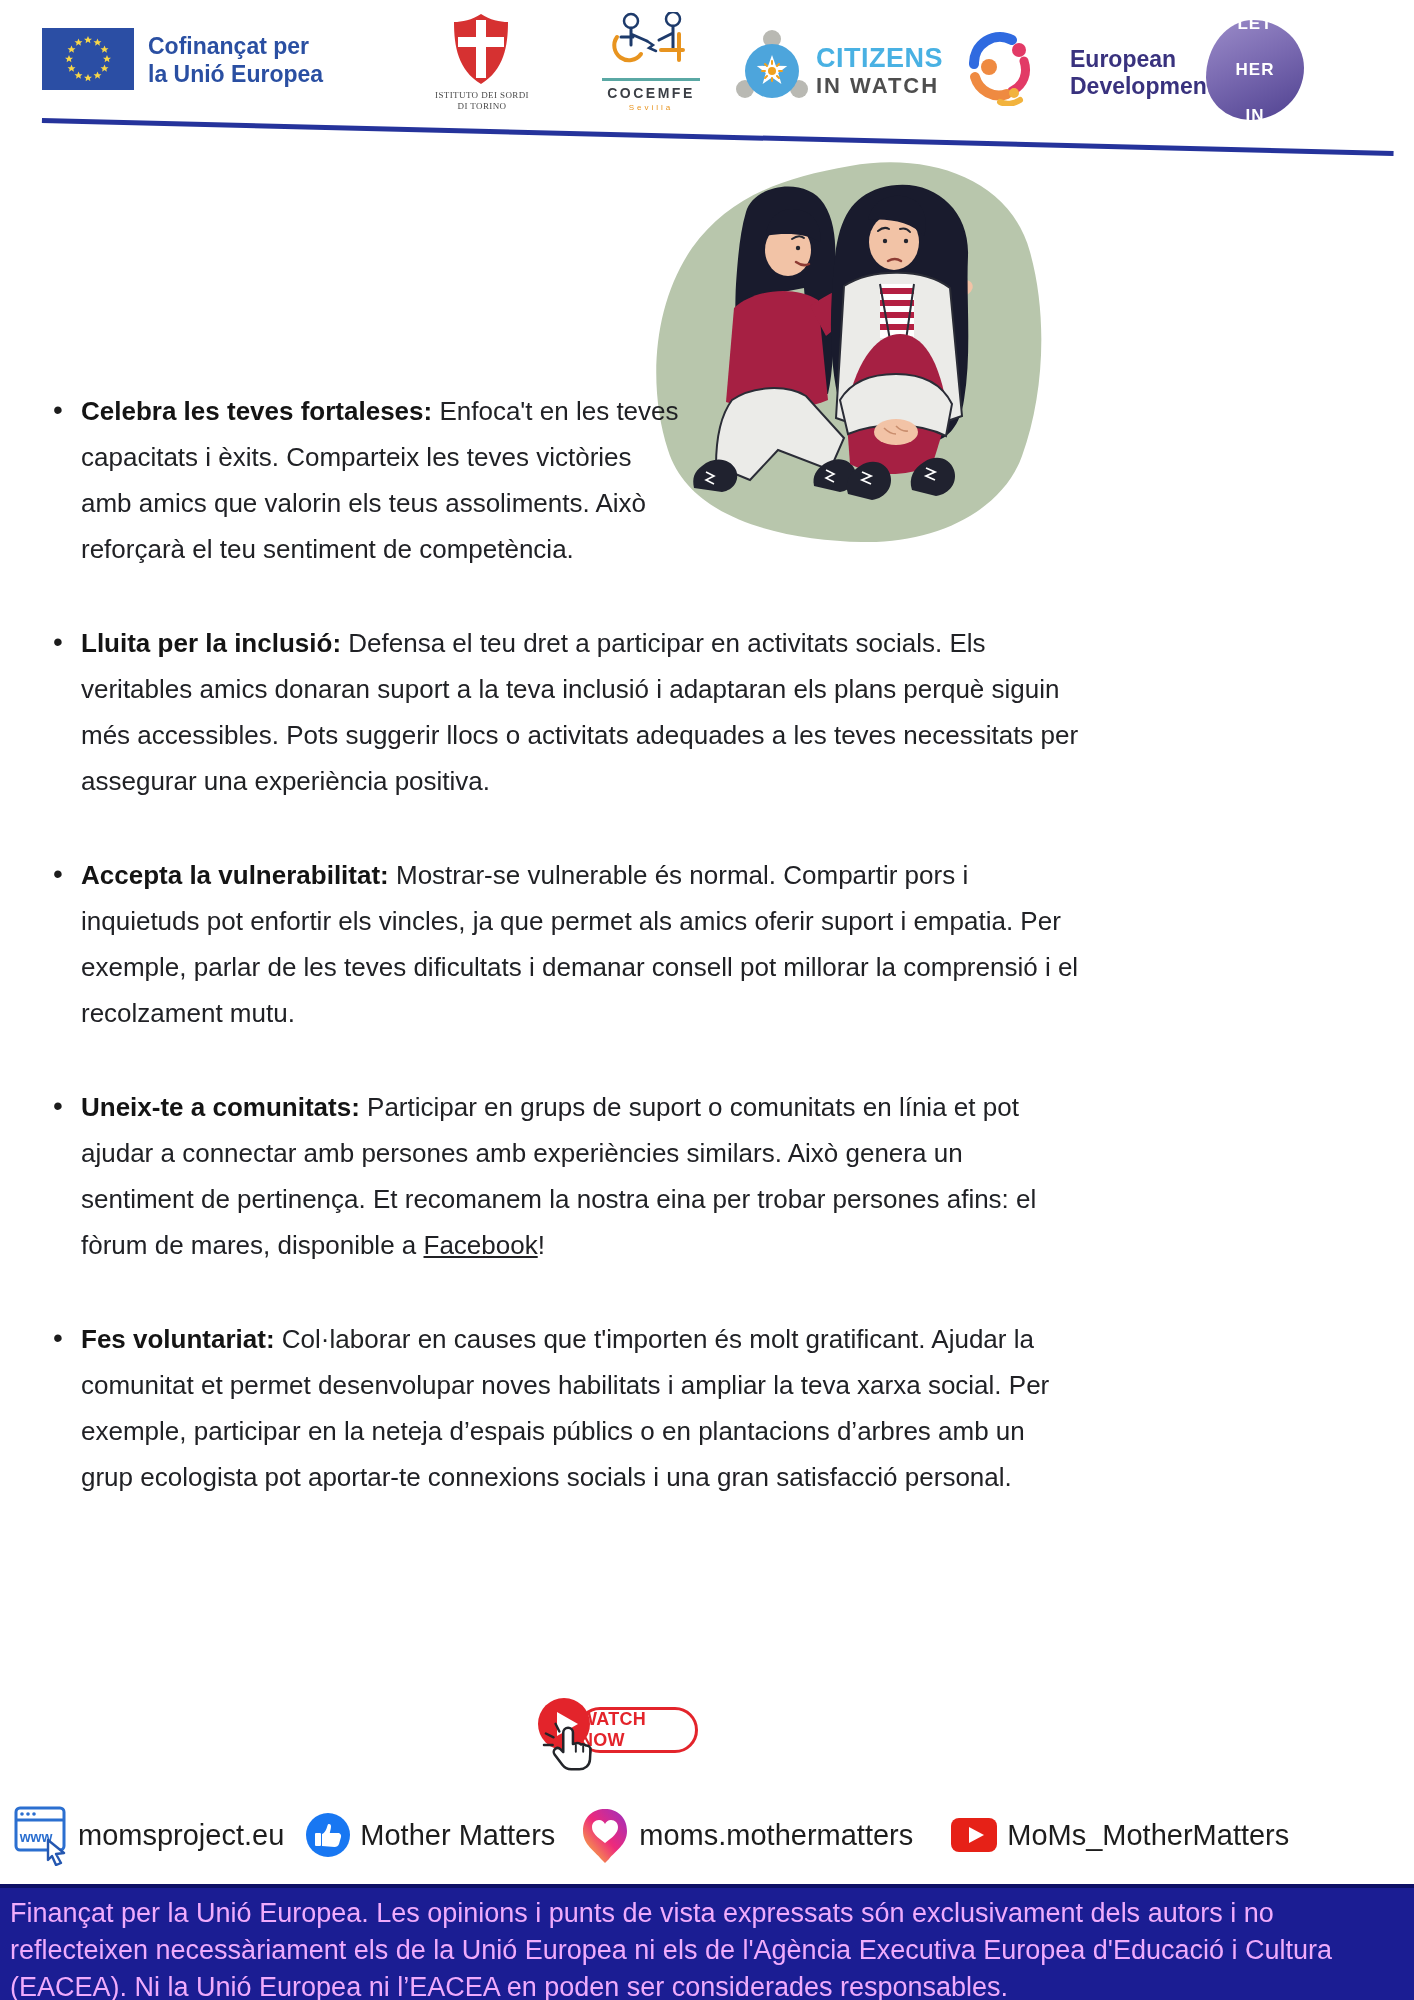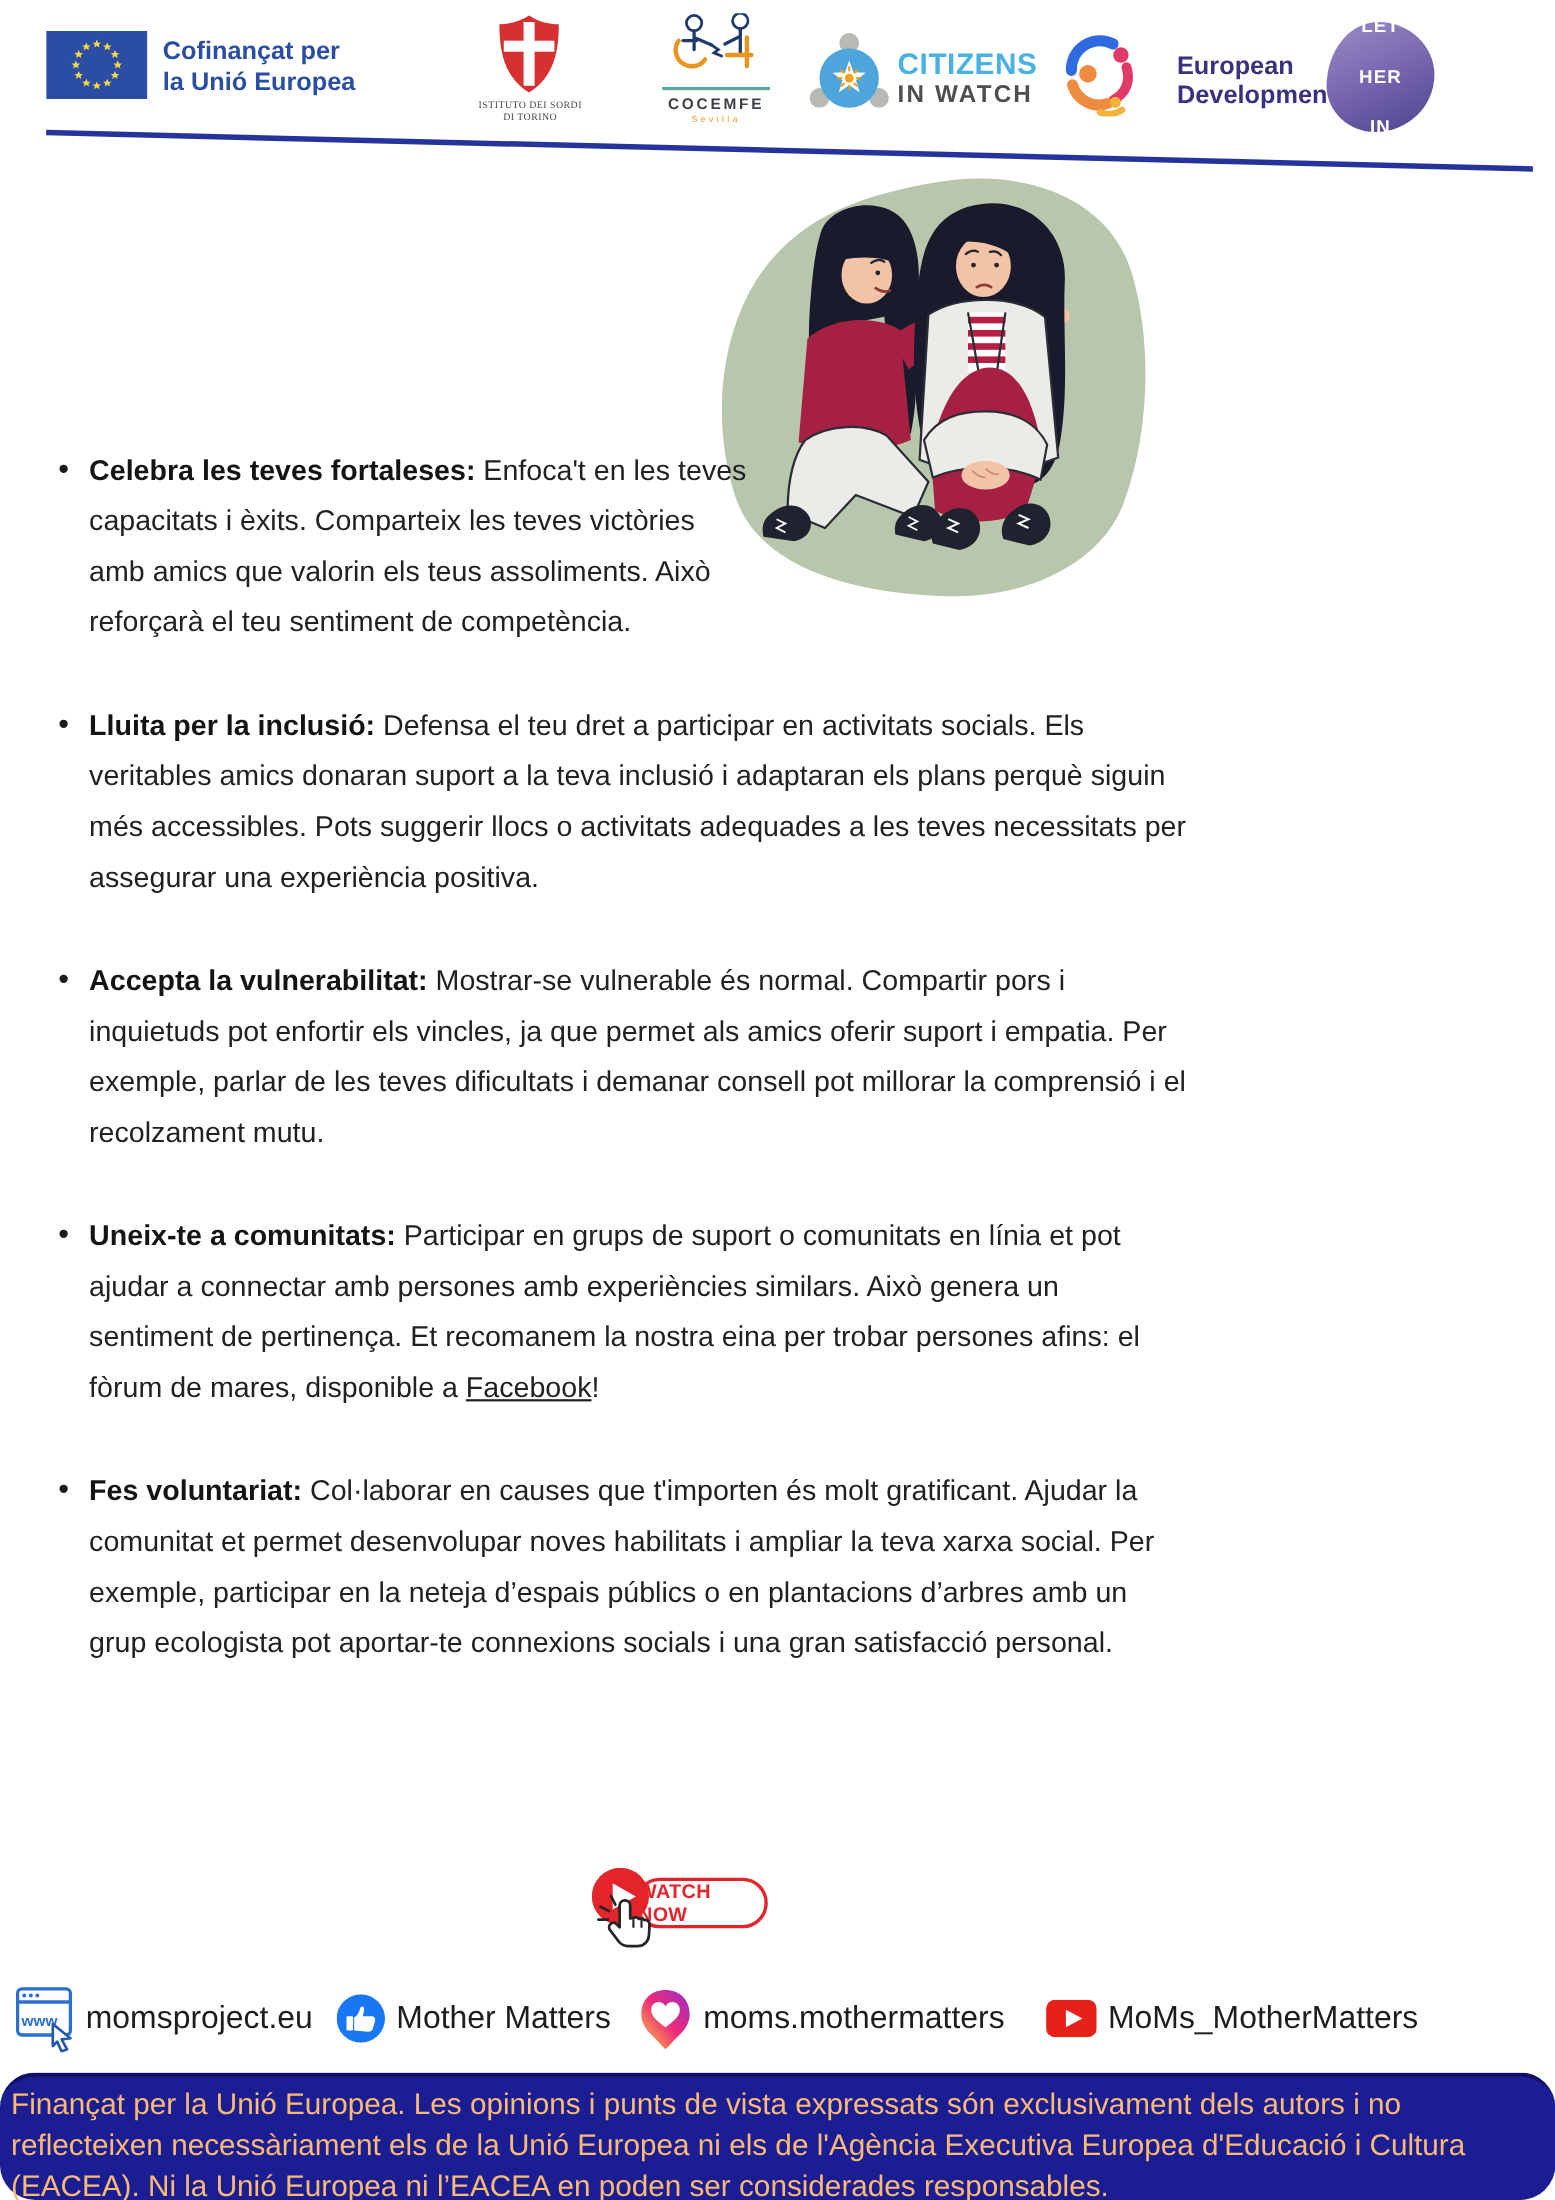--- a/index.html
+++ b/index.html
@@ -24,21 +24,21 @@
             border-radius:48% 52% 55% 45% / 58% 48% 52% 42%;
             display:flex;flex-direction:column;align-items:center;justify-content:center;gap:28px;}
   .lhi-line{color:#fff;font-weight:800;font-size:17px;line-height:18px;letter-spacing:1px;}
 
   .divider{position:absolute;left:42px;top:118px;width:1352px;height:5px;background:#25339b;
            transform:rotate(1.4deg);transform-origin:left top;}
 
   
   .intro{position:absolute;left:37px;top:246px;width:620px;font-size:26px;line-height:46px;}
   .tips{position:absolute;left:37px;top:388px;width:1044px;margin:0;padding:0;list-style:none;}
-  .tips li{position:relative;padding-left:44px;font-size:26px;line-height:46px;margin-bottom:48px;margin-top:16px;}
+  .tips li{position:relative;padding-left:44px;font-size:26px;line-height:46px;margin-bottom:48px;}
   .tips li::before{content:"•";position:absolute;left:16px;top:-1px;font-size:28px;color:#1c1c1c;}
   .tips li.narrow{width:604px;}
   .lead{font-weight:bold;color:#141414;}
   .tip-link{color:#202125;text-decoration:underline;cursor:pointer;}
 
   .illustration{position:absolute;left:628px;top:148px;}
 
   
   .watch{position:absolute;left:530px;top:1690px;width:220px;height:95px;cursor:pointer;}
   .watch-pill{position:absolute;left:47px;top:17px;width:115px;height:40px;border:3px solid #e3242b;
@@ -48,22 +48,22 @@
   .watch-hand{position:absolute;left:12px;top:28px;z-index:3;}
 
   
   .social{position:absolute;left:14px;top:1800px;height:70px;display:flex;align-items:center;}
   .social-item{display:flex;align-items:center;cursor:pointer;}
   .social-item .lbl{font-size:29px;color:#1d1d1d;margin-left:10px;}
   .gap1{margin-right:22px;} .gap2{margin-right:26px;} .gap3{margin-right:38px;}
 
   
   .footer{position:absolute;left:0;top:1884px;width:1414px;height:116px;box-sizing:border-box;
-          background:#1b1d93;border-top:4px solid #0e1066;color:#fdba74;
-          padding:7px 10px 11px 10px;font-size:27px;line-height:37px;border-radius:32px;}
+          background:#1b1d93;border-top:4px solid #0e1066;color:#f0abfc;
+          padding:7px 10px 11px 10px;font-size:27px;line-height:37px;}
 </style>
 </head>
 <body>
 
 <div class="page">
 
   <div>
 
     <svg class="hdr-abs" style="left:42px;top:28px" width="92" height="62" viewBox="0 0 92 62">
       <rect x="0" y="0" width="92" height="62" fill="#2b4ea4"></rect>

